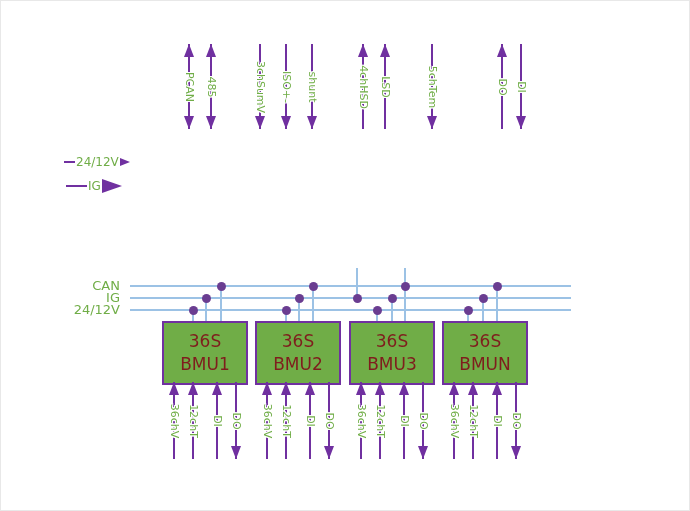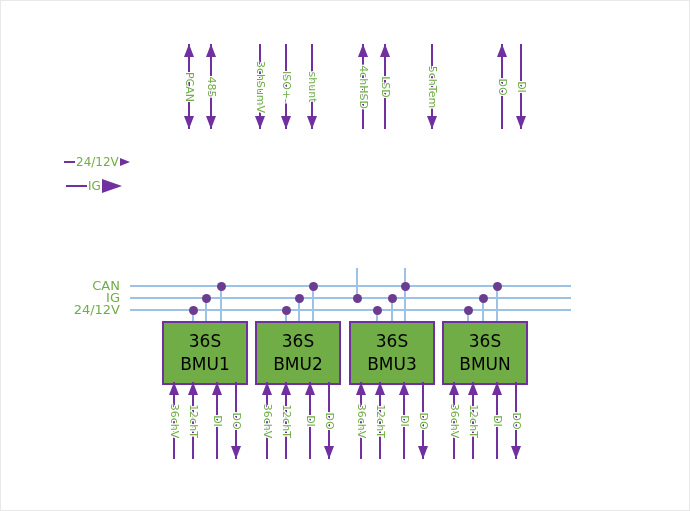--- a/index.html
+++ b/index.html
@@ -4,21 +4,21 @@
 <style>
   html,body{margin:0;padding:0;background:#ffffff;}
   #canvas{
     position:relative;width:690px;height:511px;background:#ffffff;overflow:hidden;
     font-family:"DejaVu Sans","Liberation Sans",sans-serif;
     box-shadow:0 0 0 1px #e8e8e8 inset;
   }
   
   .greenbox{position:absolute;background:#70ad47;display:flex;align-items:center;justify-content:center;}
   .ess{color:#ffffff;font-size:20px;letter-spacing:0.5px;}
-  .bmu{border:2px solid #7030a0;color:#000000;font-size:17px;line-height:23px;
+  .bmu{border:2px solid #7030a0;color:#7f1d1d;font-size:17px;line-height:23px;
        text-align:center;flex-direction:column;}
   
   .varrow{position:absolute;width:14px;}
   .varrow .shaft{position:absolute;left:50%;transform:translateX(-50%);top:0;bottom:0;width:2px;background:#7030a0;}
   .varrow .head-up{position:absolute;top:0;left:50%;transform:translateX(-50%);width:0;height:0;
        border-left:5px solid transparent;border-right:5px solid transparent;border-bottom:13px solid #7030a0;}
   .varrow .head-down{position:absolute;bottom:0;left:50%;transform:translateX(-50%);width:0;height:0;
        border-left:5px solid transparent;border-right:5px solid transparent;border-top:13px solid #7030a0;}
   .vlabel{position:absolute;left:50%;top:50%;transform:translate(-50%,-50%);
        writing-mode:vertical-rl;white-space:nowrap;color:#70ad47;font-size:11px;

